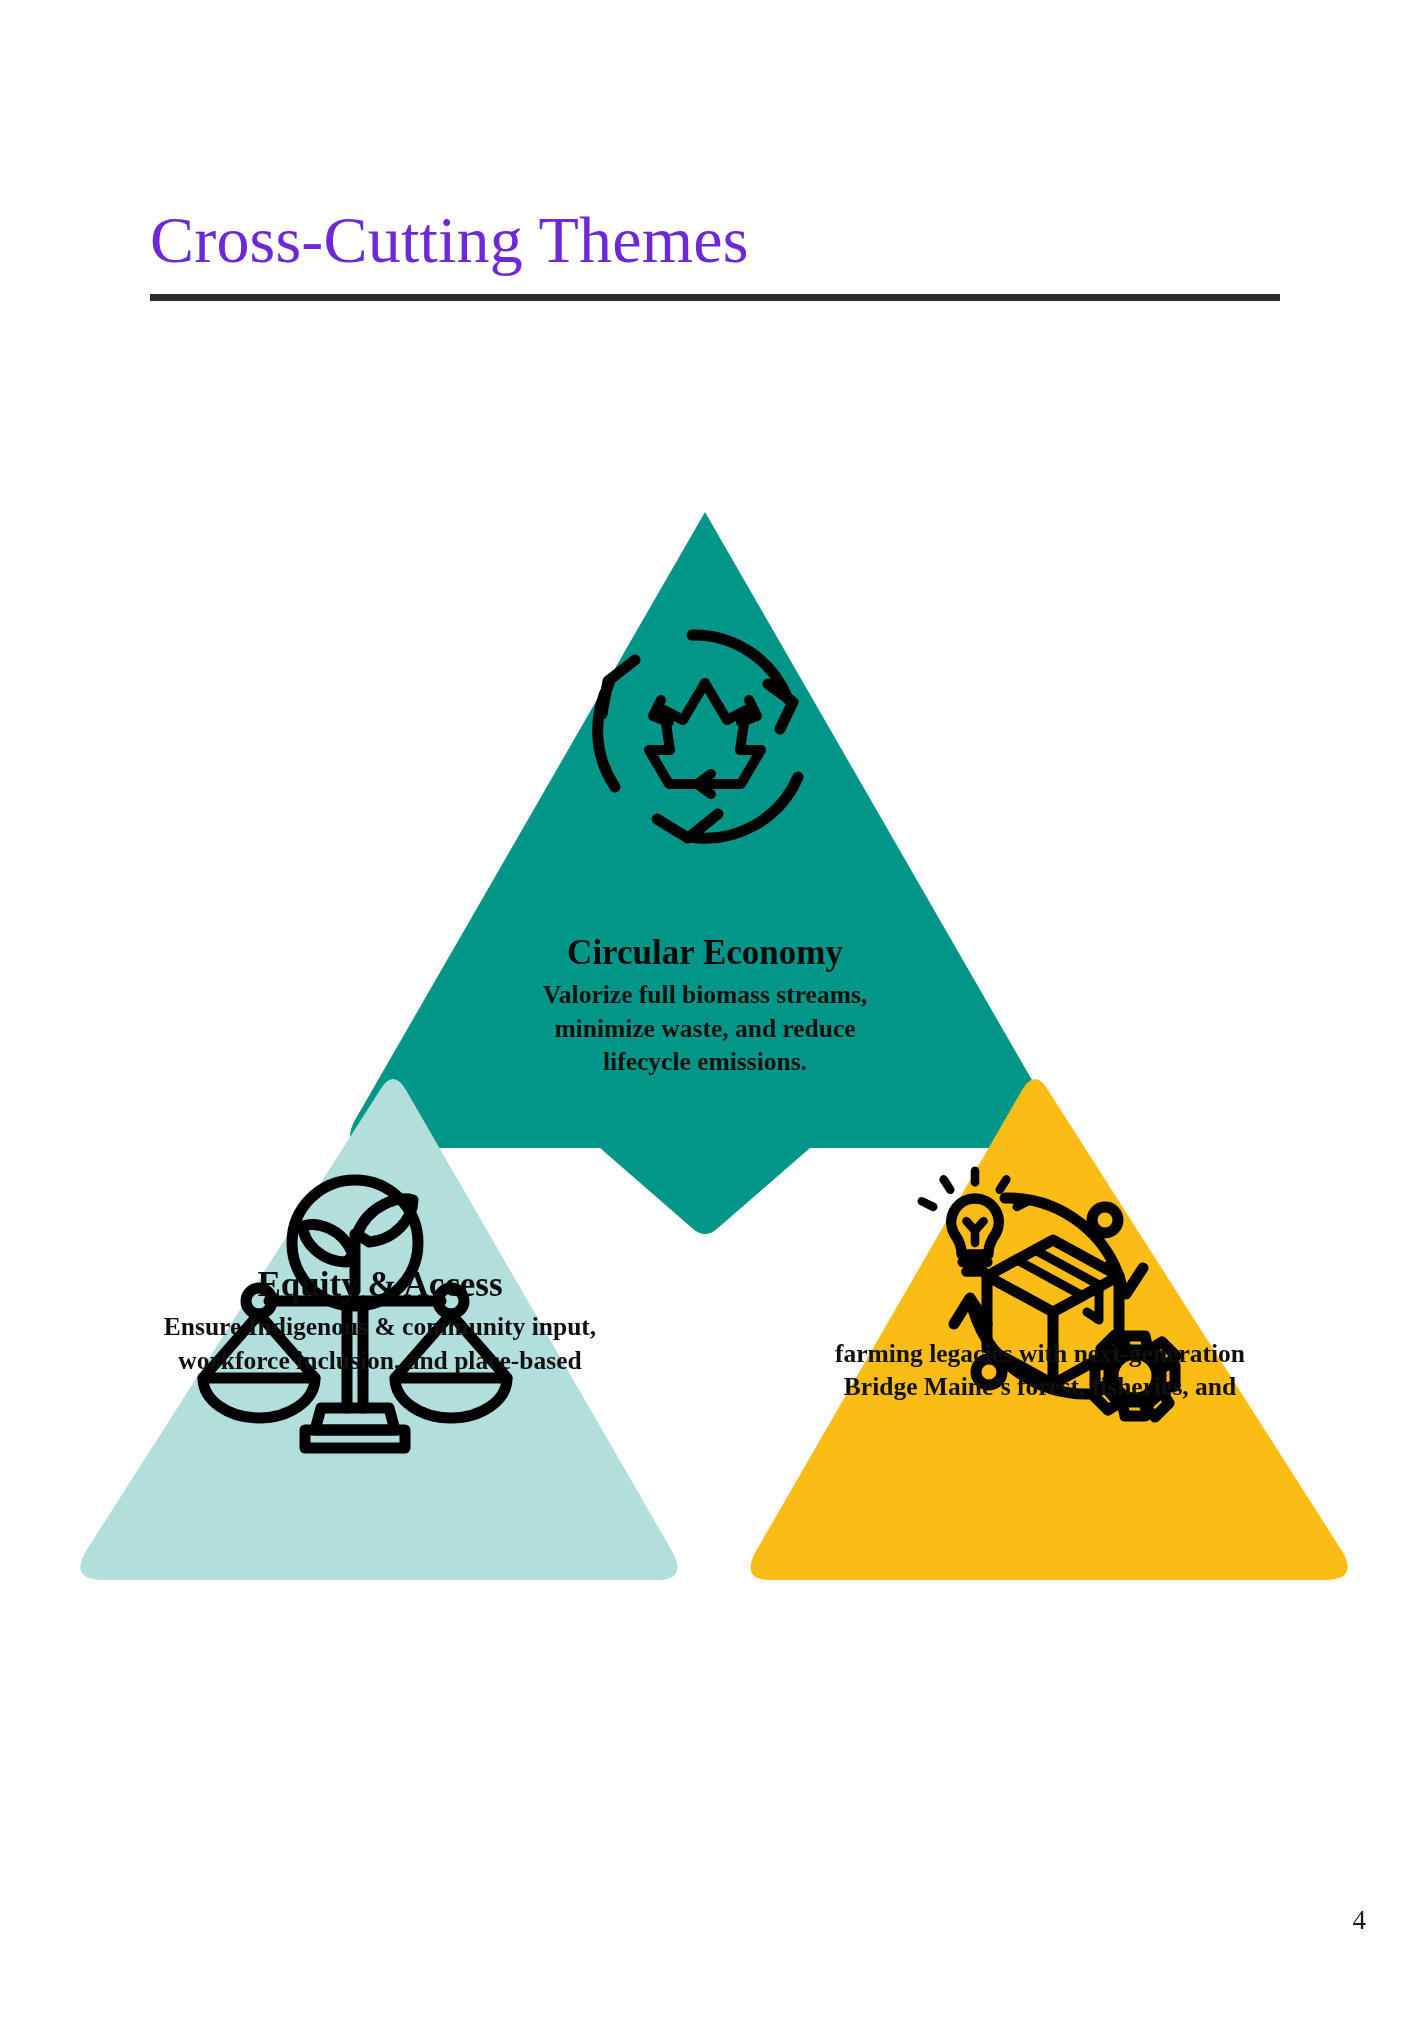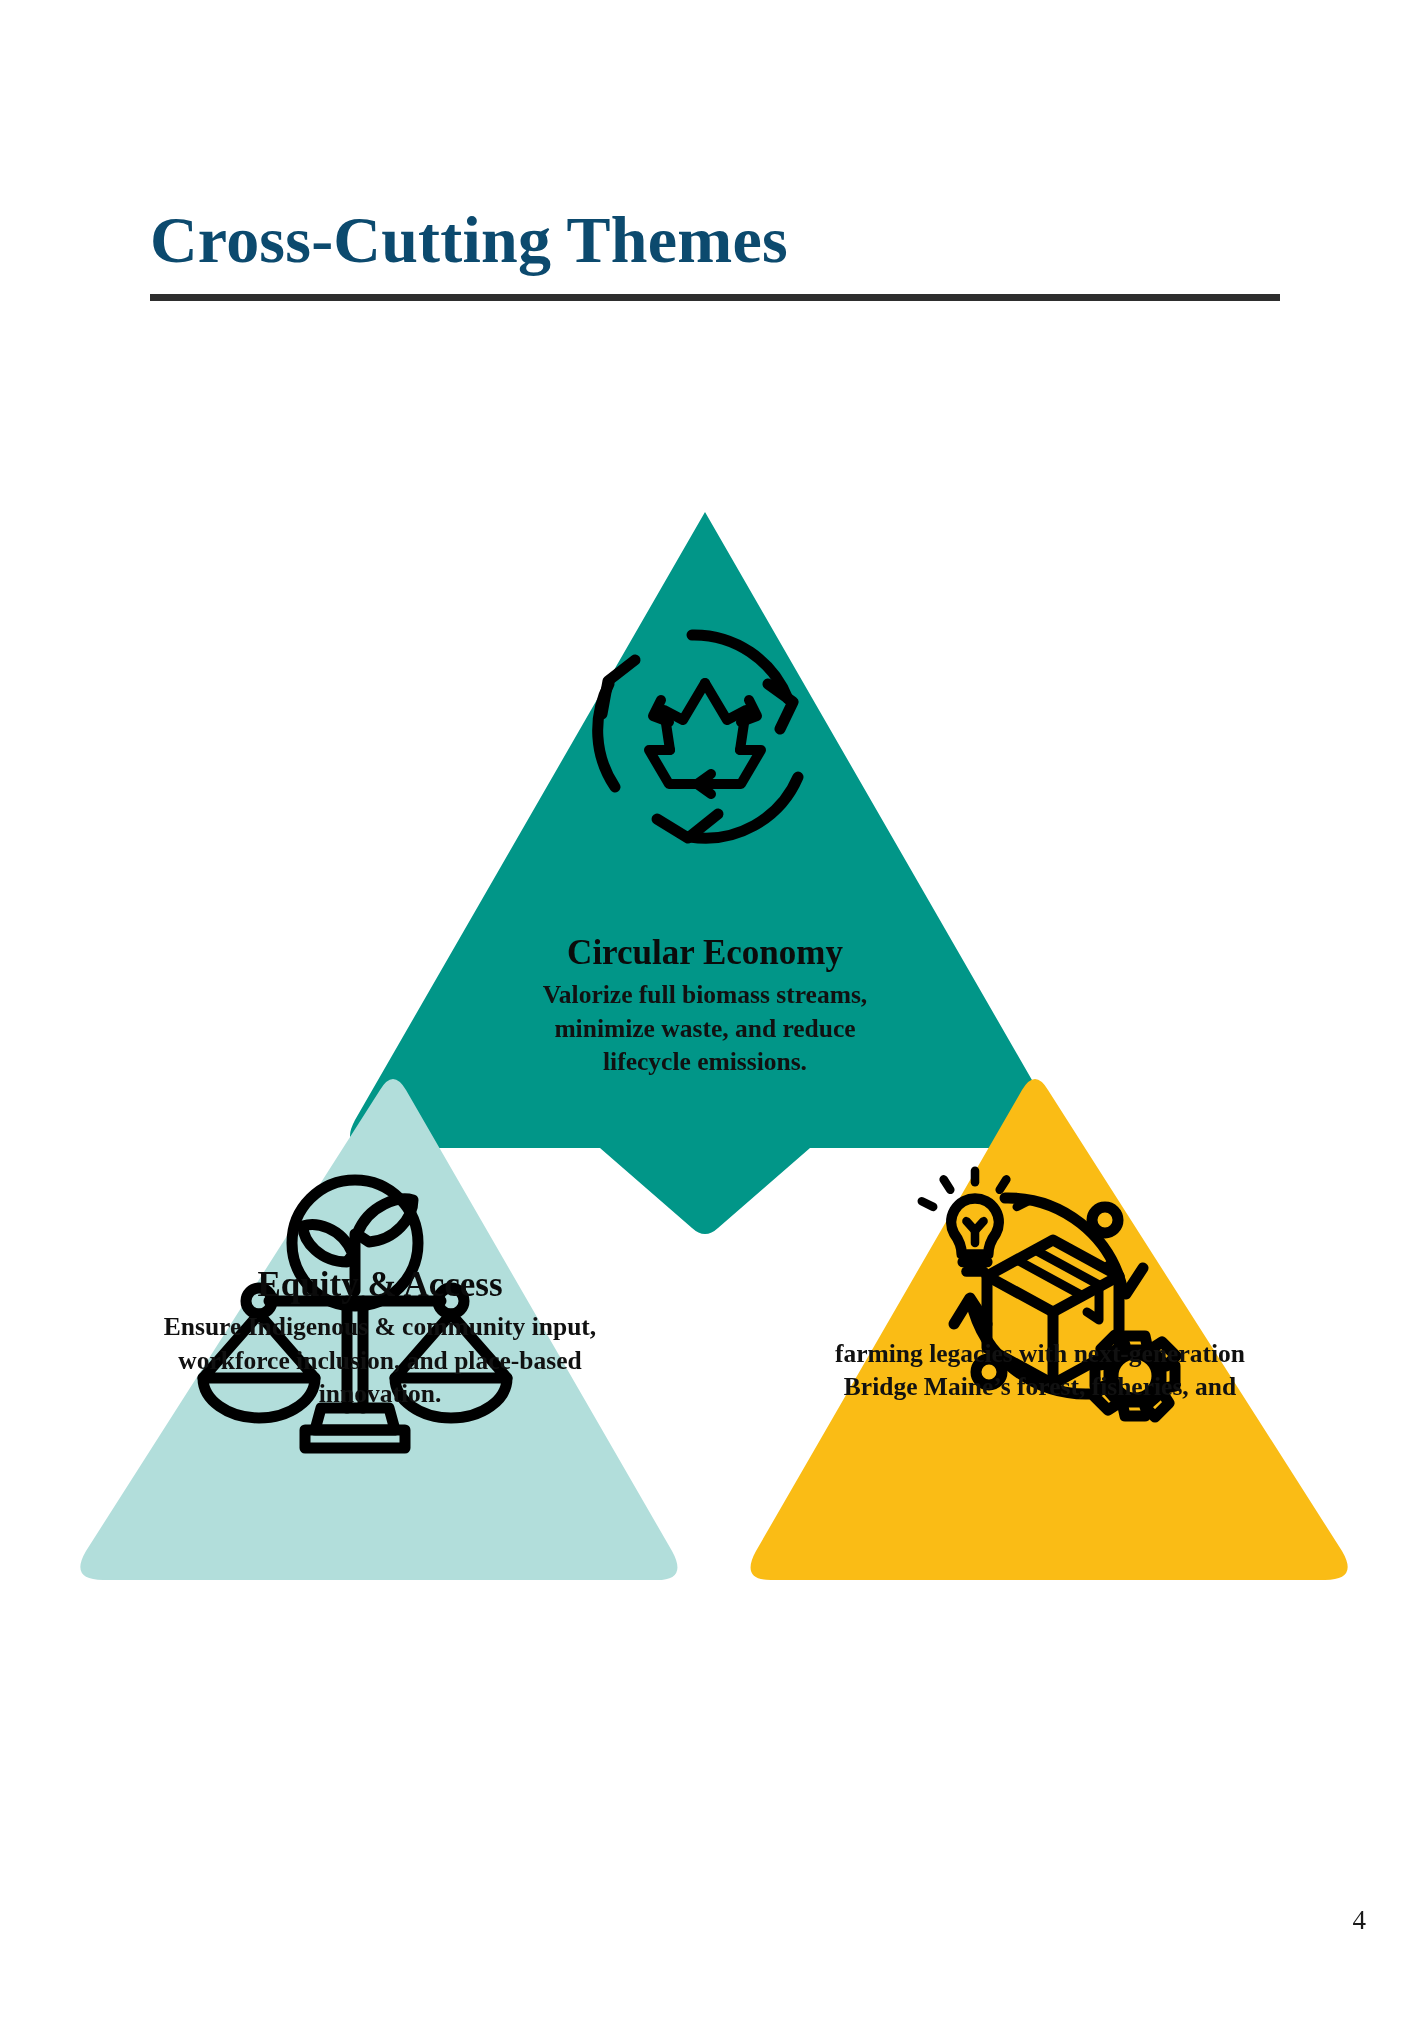--- a/index.html
+++ b/index.html
@@ -19,25 +19,25 @@
 
   
   #page-header {
     position: absolute;
     left: 150px;
     top: 205px;
     width: 1130px;
   }
   #page-title {
     font-family: "Liberation Serif", "DejaVu Serif", serif;
-    font-weight: bold;
+    font-weight: normal;
     font-size: 66px;
     line-height: 1.05;
     letter-spacing: 0.2px;
-    color: #0c4a6e;
+    color: #6d28d9;
     margin: 0;
     white-space: nowrap;
   }
   #title-rule {
     margin-top: 20px;
     height: 7px;
     width: 1130px;
     background: #2e2e2e;
   }
 
@@ -247,21 +247,20 @@
   <p class="theme-heading">Circular Economy</p>
   <p class="theme-desc">Valorize full biomass streams,</p>
   <p class="theme-desc">minimize waste, and reduce</p>
   <p class="theme-desc">lifecycle emissions.</p>
 </div>
 
 <div class="theme-text" id="theme-text-equity">
   <p class="theme-heading">Equity &amp; Access</p>
   <p class="theme-desc">Ensure Indigenous &amp; community input,</p>
   <p class="theme-desc">workforce inclusion, and place-based</p>
-  <p class="theme-desc">innovation.</p>
 </div>
 
 <div class="theme-text" id="theme-text-heritage">
   <p class="theme-desc">farming legacies with next-generation</p>
   <p class="theme-desc">Bridge Maine’s forest, fisheries, and</p>
 </div>
 
 <div id="page-number">4</div>
 
 </body></html>

